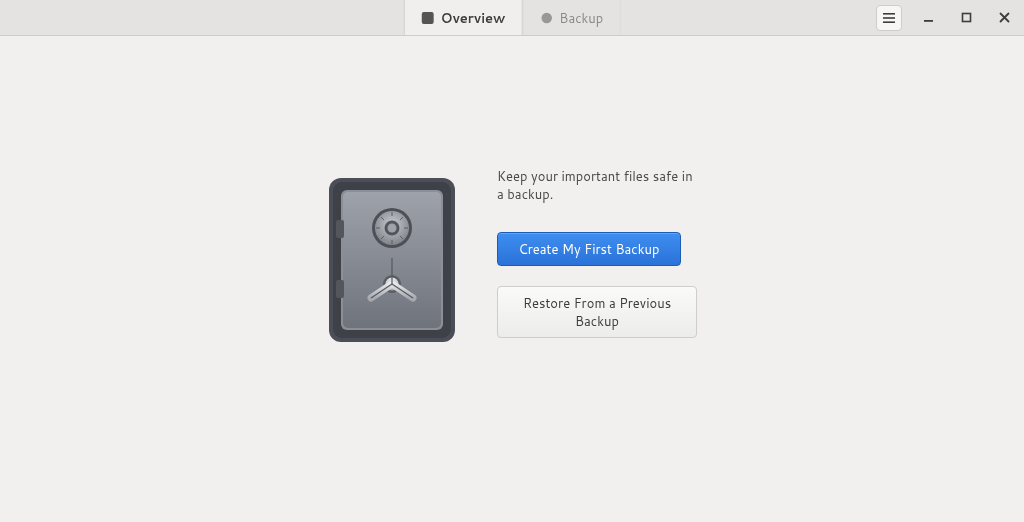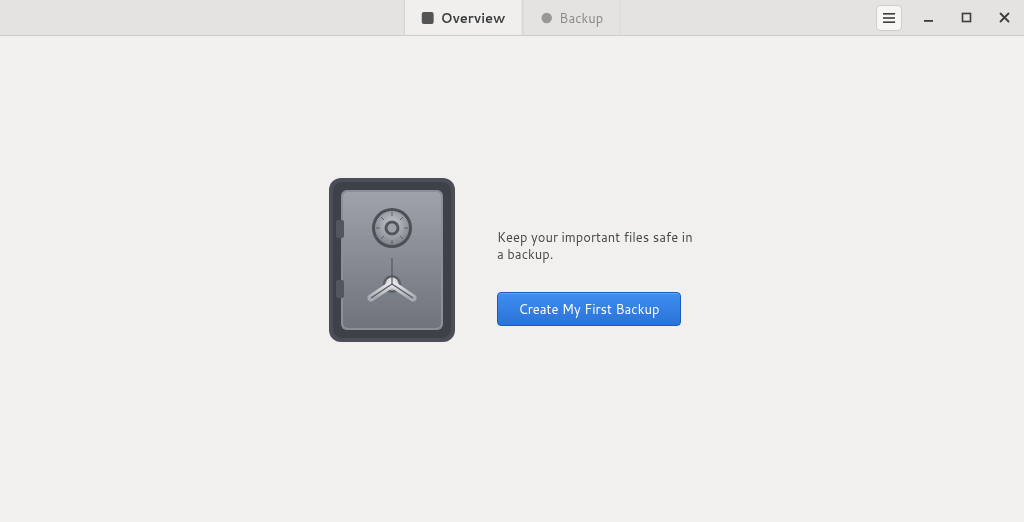--- a/index.html
+++ b/index.html
@@ -84,21 +84,21 @@
   .content {
     width: 100%;
     height: calc(100% - 36px);
     display: flex;
     align-items: center;
     justify-content: center;
     background: #f1f0ef;
   }
   .panel {
     display: flex;
-    align-items: flex-end;
+    align-items: center;
     gap: 40px;
     transform: translateY(-18px);
   }
   .safe-wrap { width:130px; height:170px; }
   .right-col { width:200px; padding-top:4px; display:flex; flex-direction:column; }
   .lead { color:#4a4a4a; line-height:1.35; margin-bottom:28px; }
 
   .btn {
     display:block;
     width:184px;
@@ -237,16 +237,17 @@
           <line x1="65" y1="108" x2="65" y2="82"></line>
           <line x1="65" y1="108" x2="44" y2="122"></line>
           <line x1="65" y1="108" x2="86" y2="122"></line>
         </g>
       </svg>
     </div>
 
     <div class="right-col">
       <p class="lead">Keep your important files safe in a backup.</p>
       <a class="btn btn-primary">Create My First Backup</a>
+      <a class="btn btn-secondary">Restore From a Previous Backup</a>
     </div>
 
   </div>
 </div>
 
 </body></html>

